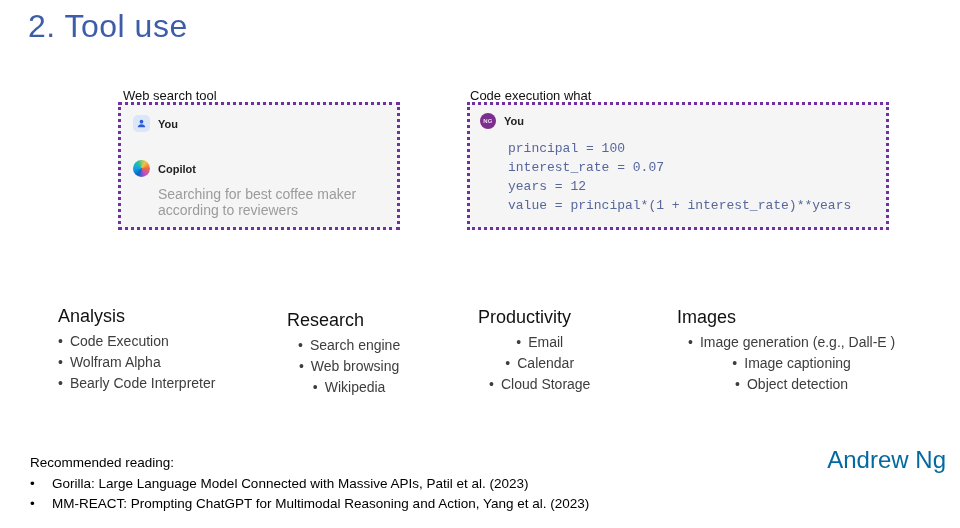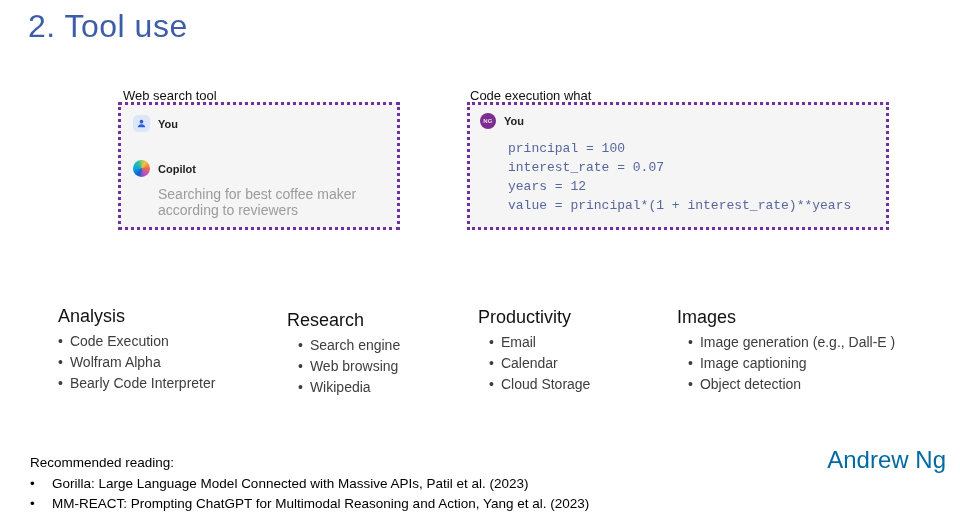--- a/index.html
+++ b/index.html
@@ -34,21 +34,21 @@
 
   .category { position:absolute; }
   .cat-heading { font-size:18px; color:#111111; margin-bottom:4px; }
   .cat-item { font-size:14px; color:#3d3d3d; line-height:21px; }
   .cat-item::before { content:"\2022"; margin-right:7px; color:#3d3d3d; }
   .cat-0 { left:58px;  top:306px; }
   .cat-1 { left:287px; top:310px; }
   .cat-2 { left:478px; top:307px; }
   .cat-3 { left:677px; top:307px; }
   .cat-0 .cat-item { margin-left:0; }
-  .cat-1 .cat-item, .cat-2 .cat-item, .cat-3 .cat-item { margin-left:11px; }
+  .cat-1 .cat-item, .cat-2 .cat-item, .cat-3 .cat-item { margin-left:11px;text-align:center; }
 
   .reading { position:absolute; left:30px; top:455px; }
   .reading-heading { font-size:13.5px; color:#000000; margin-bottom:4px; }
   .reading-item { font-size:13.5px; color:#000000; line-height:20px; display:flex; }
   .reading-item::before { content:"\2022"; width:22px; flex:0 0 auto; }
 
   .author { position:absolute; right:14px; bottom:6px; font-size:24px; color:#0369a1; }
 </style>
 </head>
 <body>

